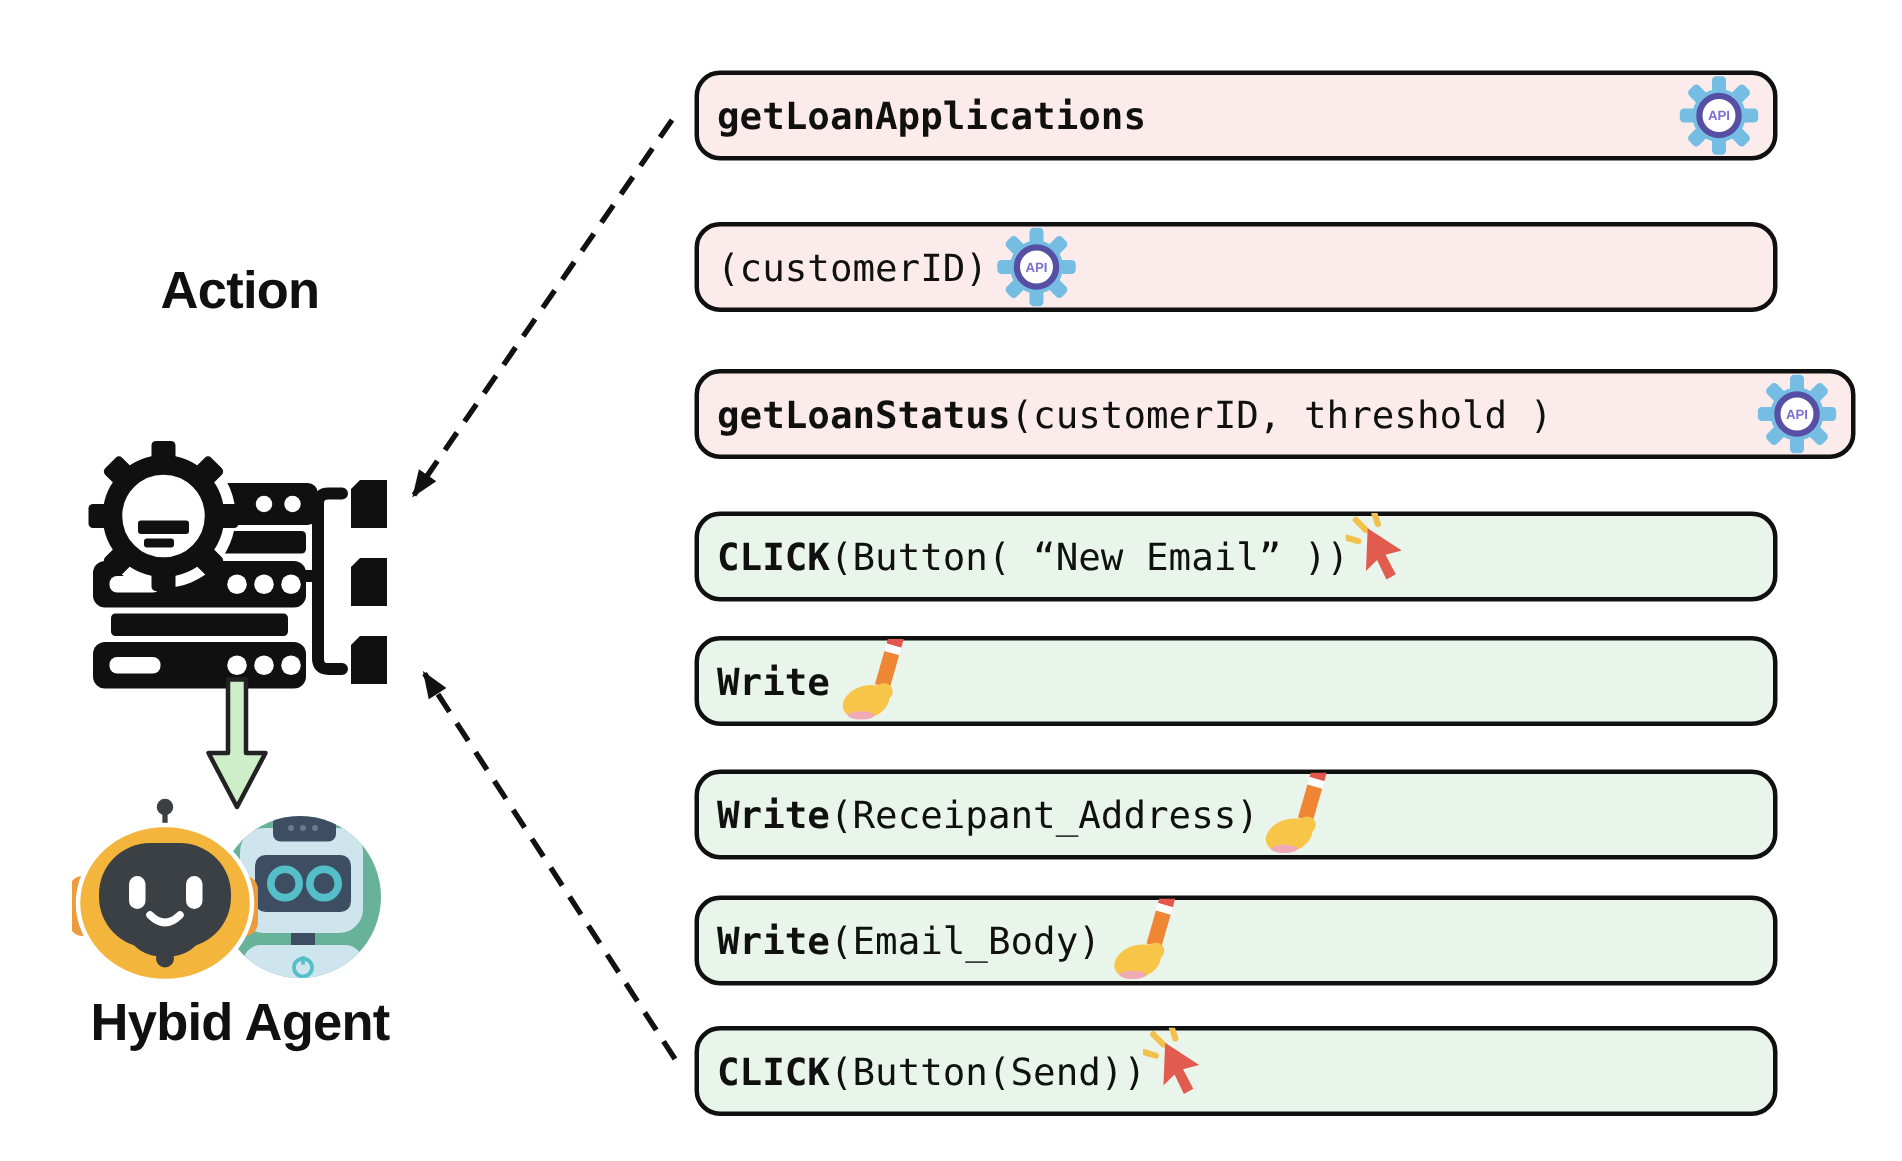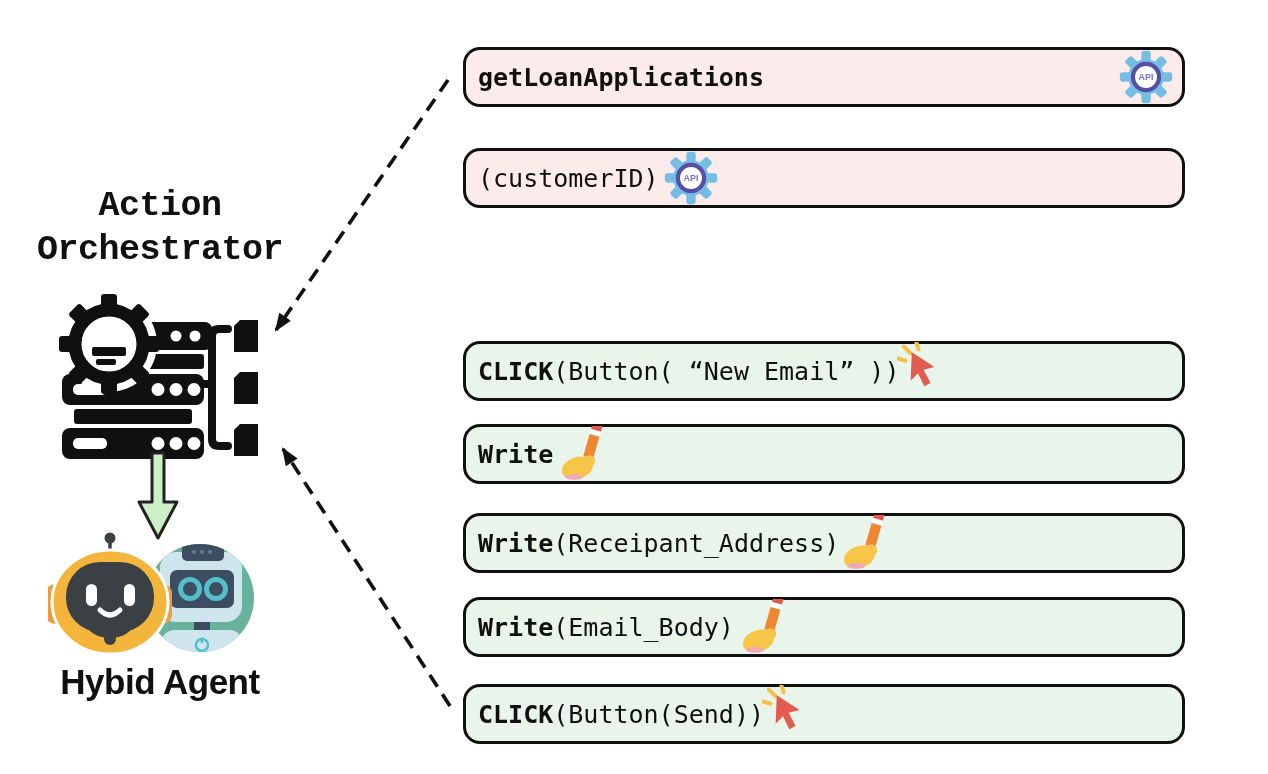--- a/index.html
+++ b/index.html
@@ -3,21 +3,21 @@
 <meta charset="utf-8">
 <style>
   html,body{margin:0;padding:0;}
   body{width:1268px;height:774px;position:relative;background:#ffffff;overflow:hidden;
        font-family:"Liberation Sans",sans-serif;color:#101010;}
   .stage{position:absolute;inset:0;width:1268px;height:774px;}
   svg{display:block;}
   
   .big-label{position:absolute;left:6px;width:308px;text-align:center;
              font-weight:bold;font-size:35px;line-height:44px;letter-spacing:-.5px;color:#101010;}
-  #orch-label{top:184px;font-family:Liberation Mono, monospace;}
+  #orch-label{top:172px;}
   #agent-label{top:660px;}
   
   .abox{position:absolute;box-sizing:border-box;height:60px;display:flex;align-items:center;
         border:3px solid var(--box-border);border-radius:17px;padding:0 8px 0 12px;
         font-family:"DejaVu Sans Mono","Liberation Mono",monospace;font-size:25px;white-space:pre;}
   .abox.pink{background:var(--pink-bg);}
   .abox.green{background:var(--green-bg);}
   .fn{font-weight:bold;}
   .args{font-weight:normal;}
   .bicon{width:56px;height:56px;flex:0 0 auto;}
@@ -78,21 +78,20 @@
       <marker id="ah" markerUnits="userSpaceOnUse" markerWidth="20" markerHeight="16" refX="17" refY="8" orient="auto">
         <path d="M1 1 L19 8 L1 15 Z" fill="#111111"></path>
       </marker>
     </defs>
     <line x1="448" y1="80" x2="276" y2="330" stroke="#111111" stroke-width="3.6" stroke-dasharray="14 9" marker-end="url(#ah)"></line>
     <line x1="450" y1="706" x2="283" y2="449" stroke="#111111" stroke-width="3.6" stroke-dasharray="14 9" marker-end="url(#ah)"></line>
   </svg>
 
   <div id="orch-label" class="big-label">
     <div>Action</div>
-    <div>Orchestrator</div>
   </div>
 
   <svg class="overlay" style="left:52px;top:288px" width="212" height="172" viewBox="0 0 212 172">
     <g fill="#101010">
 
       <rect x="86" y="34" width="74" height="28" rx="7"></rect>
       <circle cx="124" cy="48" r="5.5" fill="#ffffff"></circle>
       <circle cx="143" cy="48" r="5.5" fill="#ffffff"></circle>
       <rect x="60" y="66" width="92" height="15" rx="3"></rect>
       <rect x="10" y="86" width="142" height="31" rx="8"></rect>
@@ -185,20 +184,26 @@
       </svg>
   </div>
 
   <div class="abox pink" style="left:463px;top:148px;width:722px">
     <span class="args">(customerID)</span>
     <svg class="bicon inline">
         <use href="#ic-api"></use>
       </svg>
   </div>
 
+  <div class="abox pink" style="left:463px;top:246px;width:774px">
+    <span class="fn">getLoanStatus</span><span class="args">(customerID, threshold )</span>
+    <svg class="bicon push">
+        <use href="#ic-api"></use>
+      </svg>
+  </div>
 
   <div class="abox green" style="left:463px;top:341px;width:722px">
     <span class="fn">CLICK</span><span class="args">(Button( “New Email” ))</span>
     <svg class="bicon cursor">
         <use href="#ic-cursor"></use>
       </svg>
   </div>
 
   <div class="abox green" style="left:463px;top:424px;width:722px">
     <span class="fn">Write</span>

